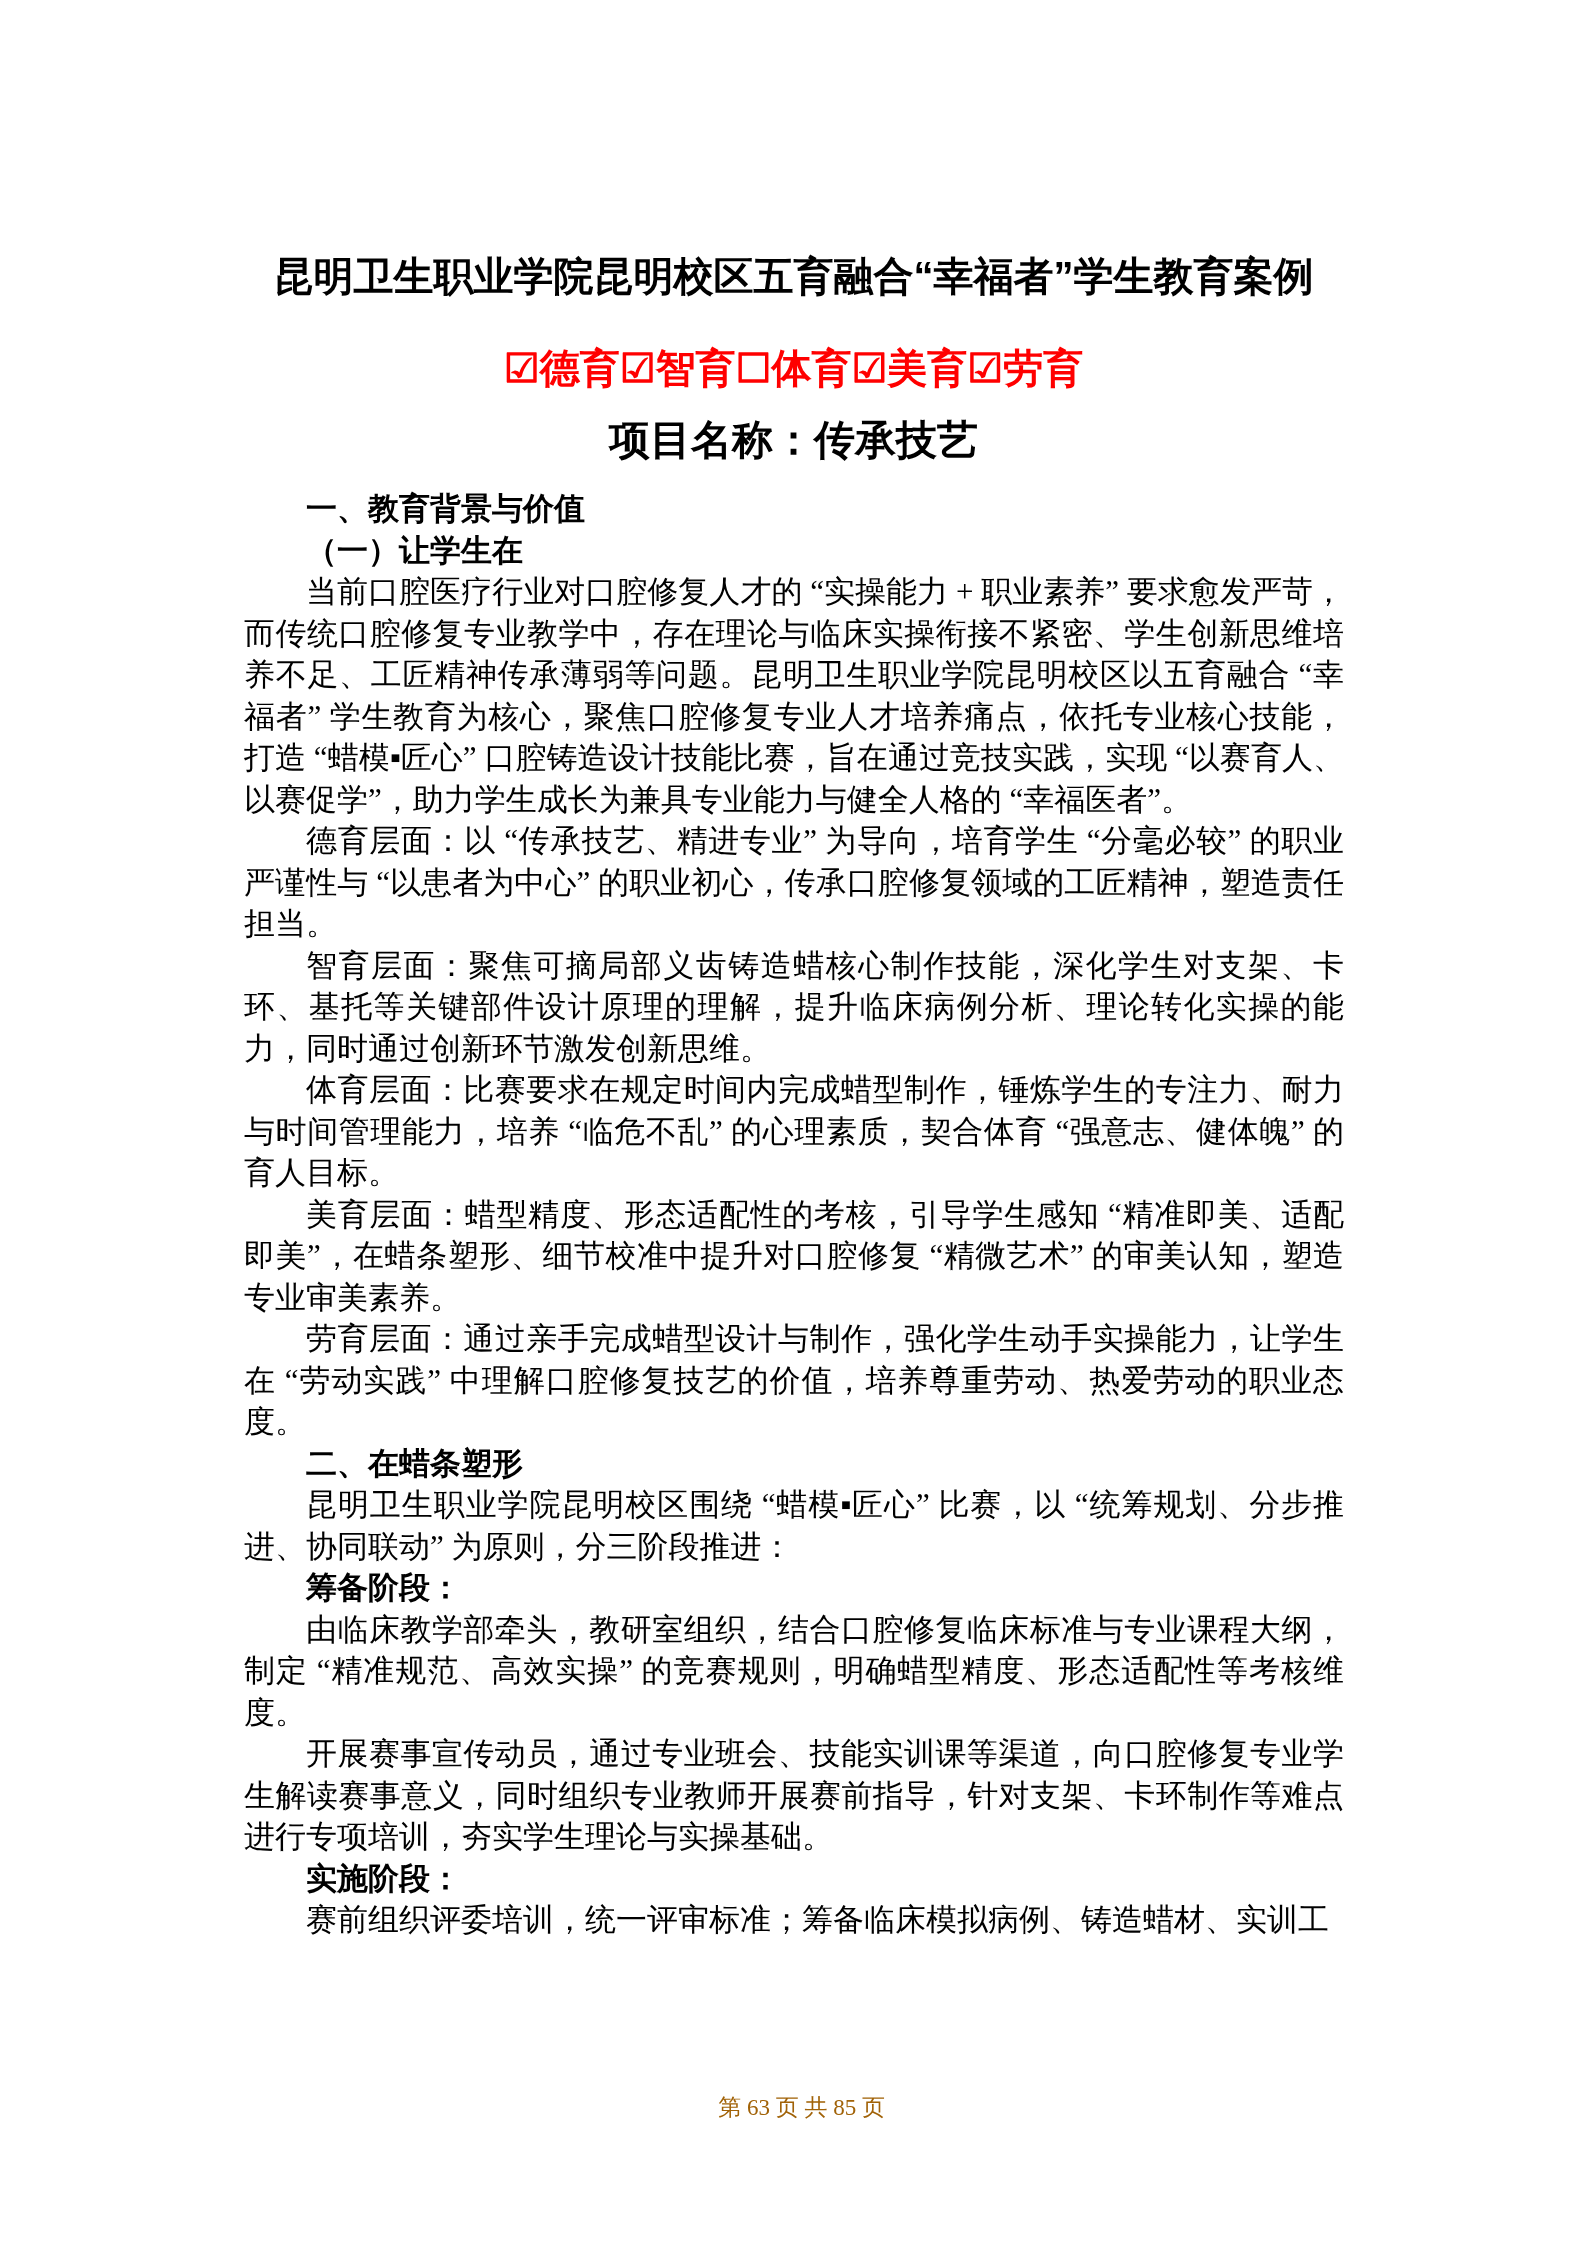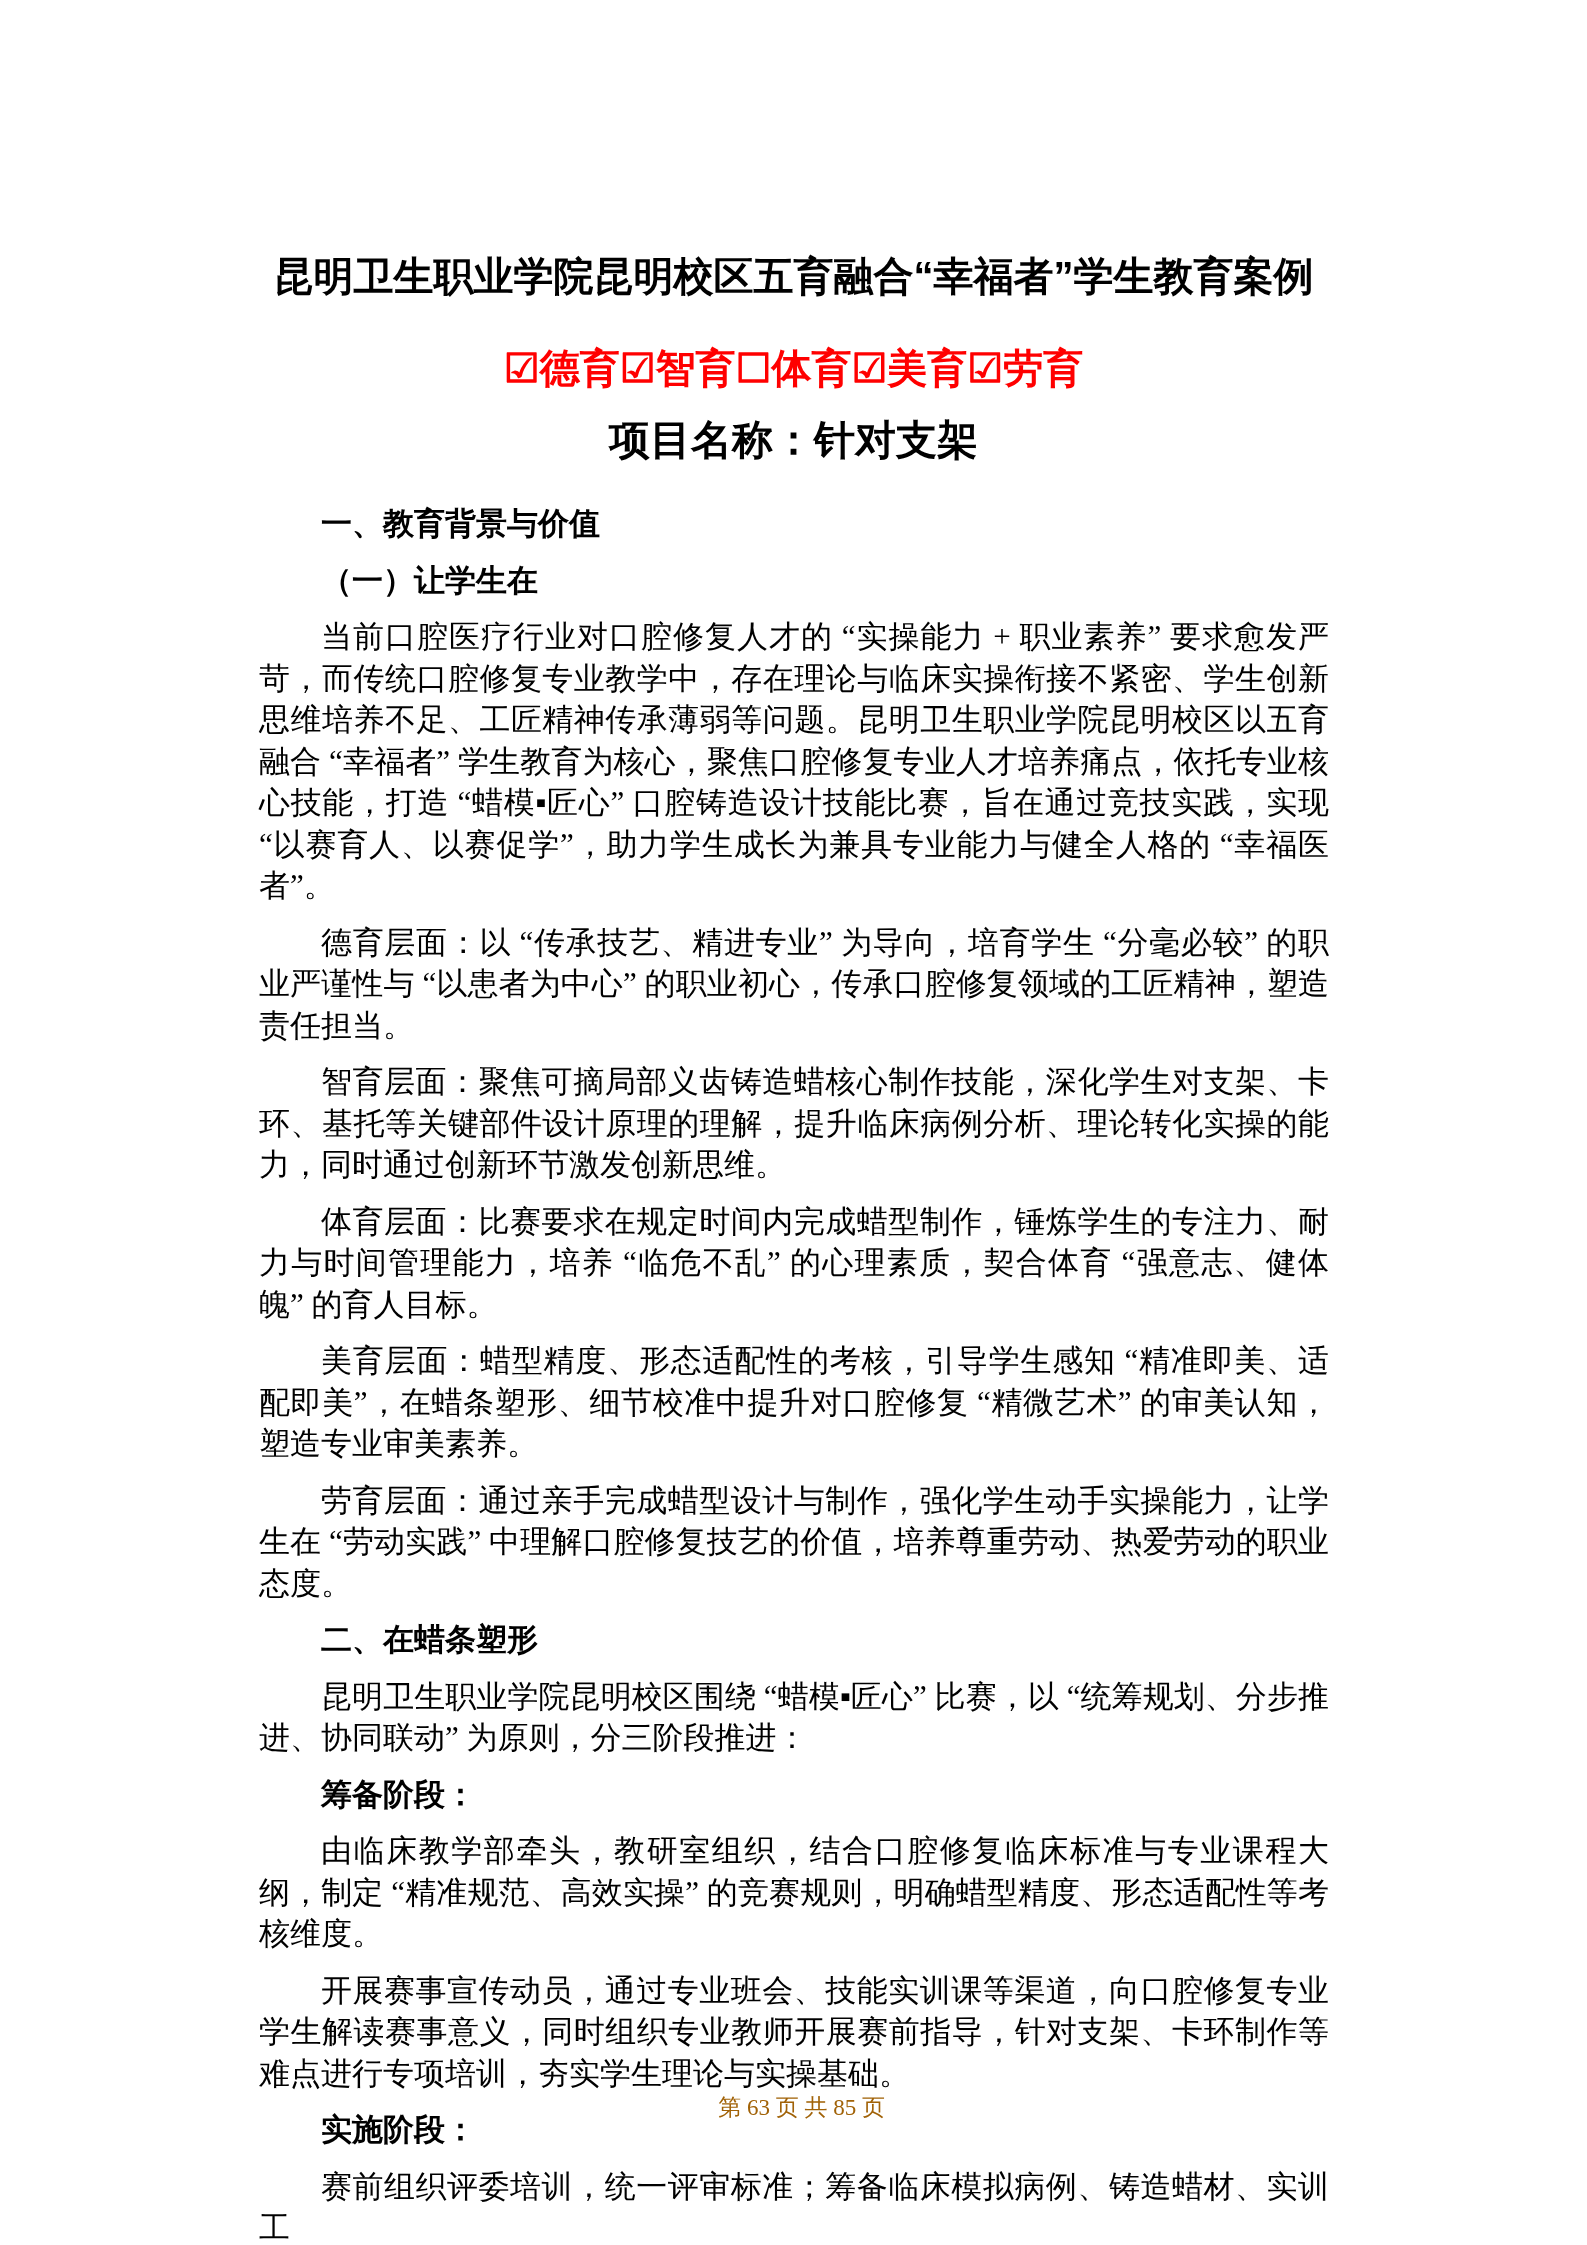--- a/index.html
+++ b/index.html
@@ -29,38 +29,38 @@
     position:absolute; top:416px; left:0; width:100%;
     text-align:center;
     font-family:"Liberation Sans", sans-serif;
     font-weight:bold; font-size:41px; line-height:1.2;
     color:#000;
   }
   .content {
     position:absolute; left:244px; top:488px; width:1100px;
     font-size:31px; line-height:41.5px;
   }
-  .blk { margin:15px; text-indent:2em; text-align:justify; text-justify:inter-ideograph; }
+  .blk { margin:0; text-indent:2em; text-align:justify; text-justify:inter-ideograph; }
   .h2, .h3 { font-weight:bold; text-align:left; }
   .footer {
     position:absolute; top:2093px; left:8px; width:100%;
     text-align:center; font-size:23px; line-height:1.3;
     color:#a16207;
   }
 </style>
 </head>
 <body>
 
 <div class="page">
 
   <div class="doc-title">昆明卫生职业学院昆明校区五育融合“幸福者”学生教育案例</div>
 
   <div class="wuyu-line" style="color: rgb(255, 0, 0); margin-top: 8px;">☑德育☑智育☐体育☑美育☑劳育</div>
 
-  <div class="project-line">项目名称：针对支架</div>
+  <div class="project-line">项目名称：传承技艺</div>
 
   <div class="content">
       <div class="blk h2">一、教育背景与价值</div>
       <div class="blk h3">（一）让学生在</div>
       <div class="blk p">当前口腔医疗行业对口腔修复人才的 “实操能力 + 职业素养” 要求愈发严苛，而传统口腔修复专业教学中，存在理论与临床实操衔接不紧密、学生创新思维培养不足、工匠精神传承薄弱等问题。昆明卫生职业学院昆明校区以五育融合 “幸福者” 学生教育为核心，聚焦口腔修复专业人才培养痛点，依托专业核心技能，打造 “蜡模▪匠心” 口腔铸造设计技能比赛，旨在通过竞技实践，实现 “以赛育人、以赛促学”，助力学生成长为兼具专业能力与健全人格的 “幸福医者”。</div>
       <div class="blk p">德育层面：以 “传承技艺、精进专业” 为导向，培育学生 “分毫必较” 的职业严谨性与 “以患者为中心” 的职业初心，传承口腔修复领域的工匠精神，塑造责任担当。</div>
       <div class="blk p">智育层面：聚焦可摘局部义齿铸造蜡核心制作技能，深化学生对支架、卡环、基托等关键部件设计原理的理解，提升临床病例分析、理论转化实操的能力，同时通过创新环节激发创新思维。</div>
       <div class="blk p">体育层面：比赛要求在规定时间内完成蜡型制作，锤炼学生的专注力、耐力与时间管理能力，培养 “临危不乱” 的心理素质，契合体育 “强意志、健体魄” 的育人目标。</div>
       <div class="blk p">美育层面：蜡型精度、形态适配性的考核，引导学生感知 “精准即美、适配即美”，在蜡条塑形、细节校准中提升对口腔修复 “精微艺术” 的审美认知，塑造专业审美素养。</div>
       <div class="blk p">劳育层面：通过亲手完成蜡型设计与制作，强化学生动手实操能力，让学生在 “劳动实践” 中理解口腔修复技艺的价值，培养尊重劳动、热爱劳动的职业态度。</div>

